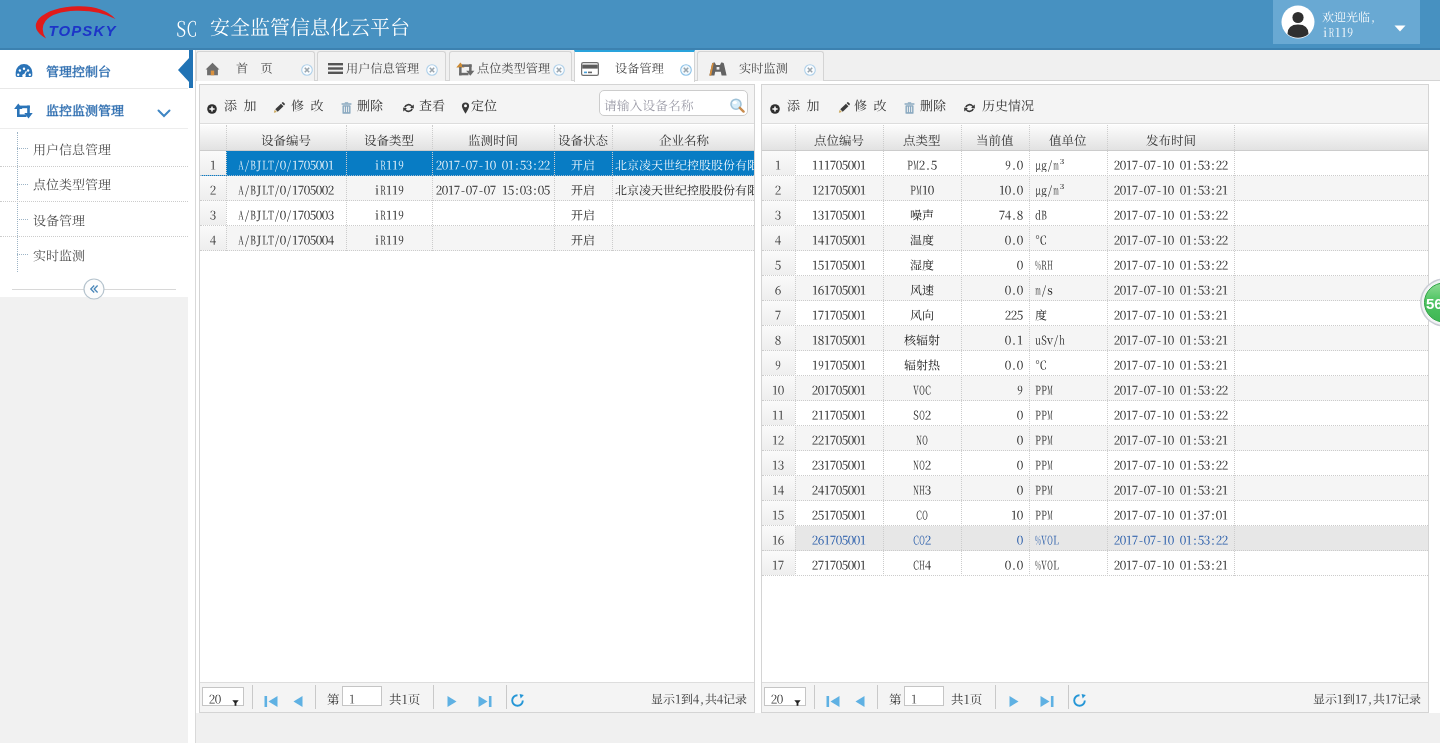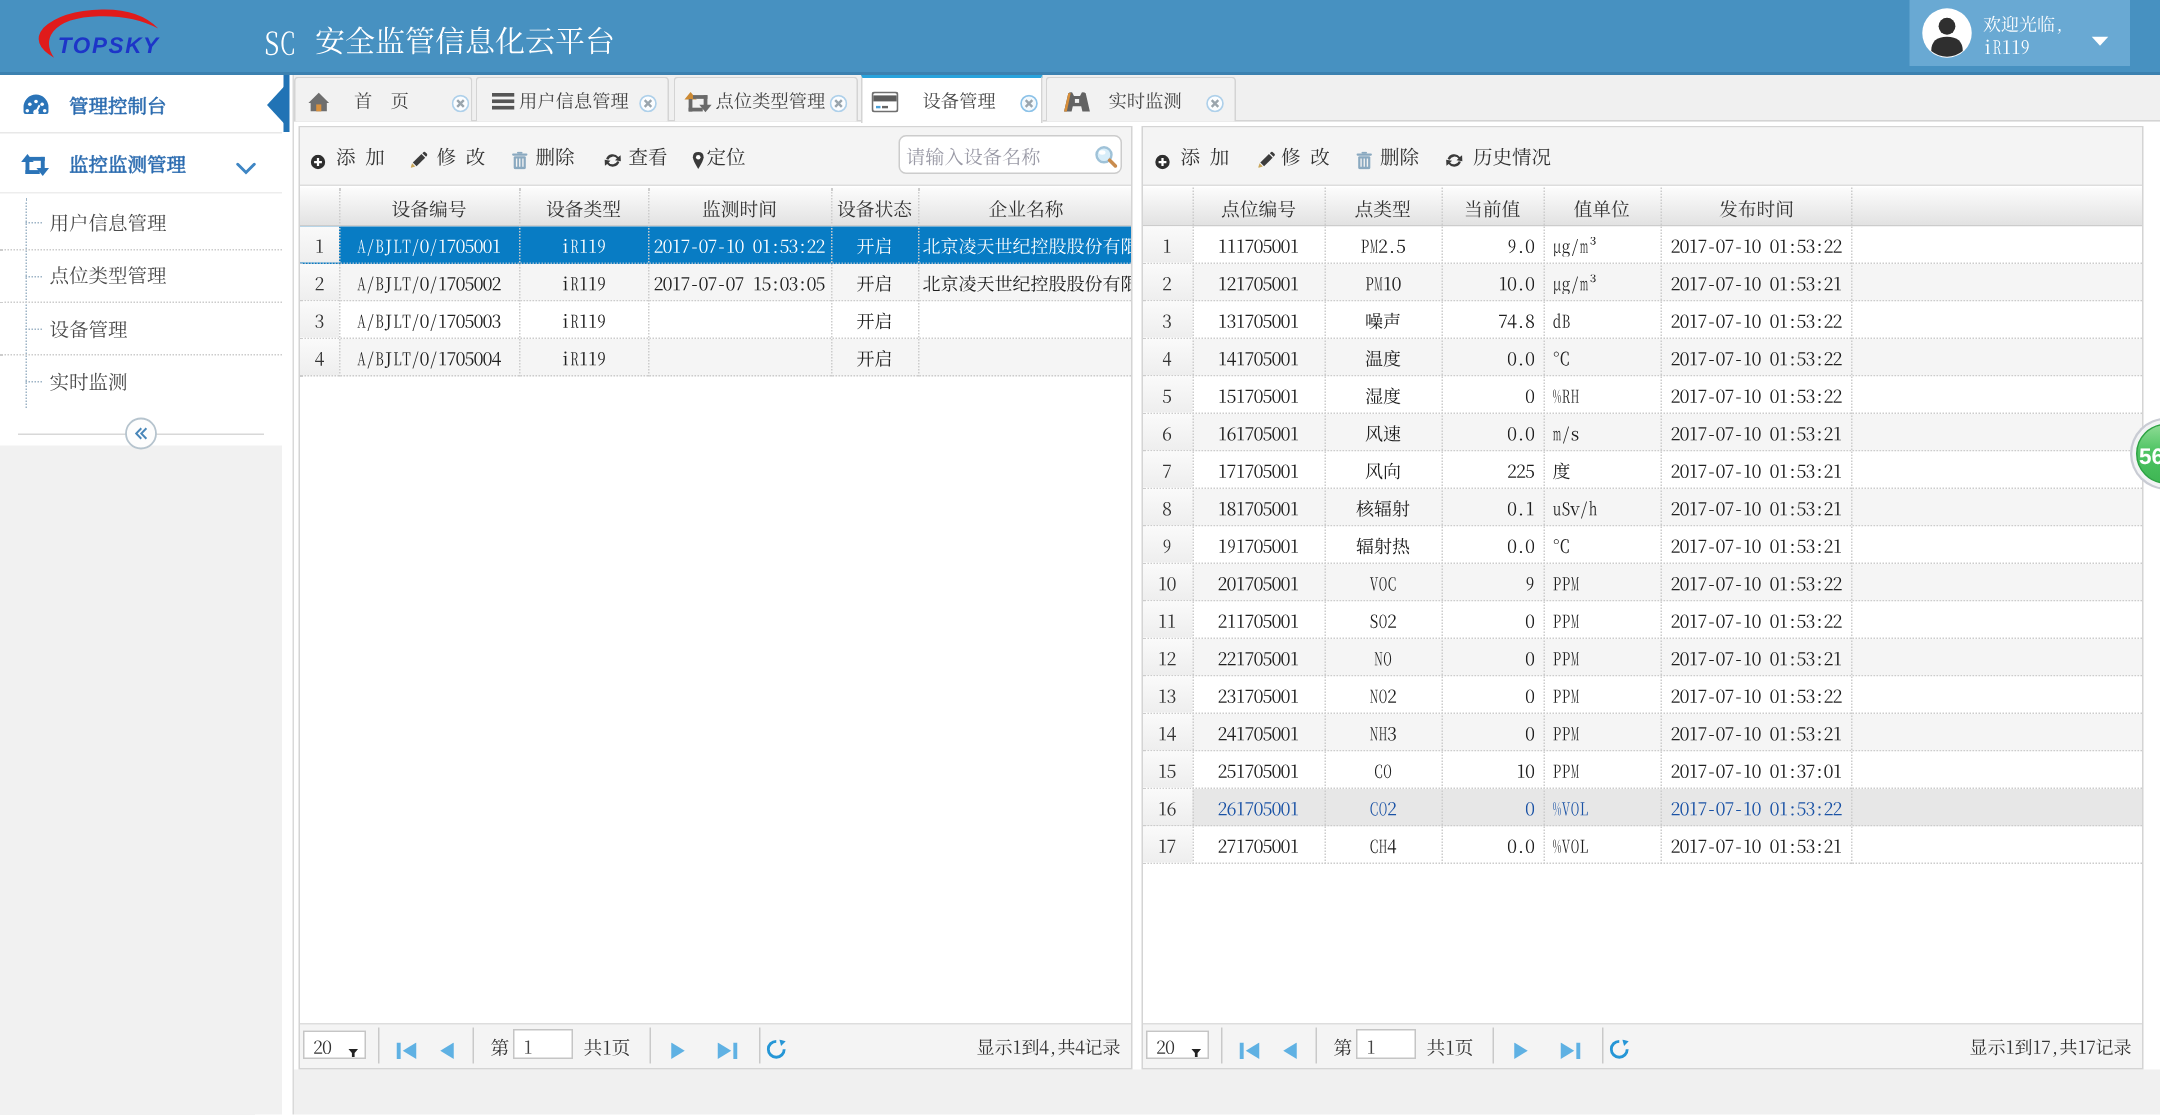--- a/index.html
+++ b/index.html
@@ -1,19 +1,19 @@
 <!DOCTYPE html>
 <html><head><meta charset="utf-8"><style>
 *{margin:0;padding:0;box-sizing:border-box}
 html,body{width:1440px;height:743px;overflow:hidden;background:#fff;font-family:"Liberation Sans",sans-serif}
 .abs{position:absolute}
 svg.t{display:inline-block}
 </style></head><body>
 <div class="abs" style="left:0;top:0;width:1440px;height:50px;background:#4791c1;border-bottom:2px solid #3c81b0"></div>
-<div class="abs" style="left:0px;top:0px"><svg width="115" height="42" viewBox="0 0 115 42" style="vertical-align:top">
+<div class="abs" style="left:10px;top:0px"><svg width="115" height="42" viewBox="0 0 115 42" style="vertical-align:top">
 <path d="M36 38.5 Q20 29 29 18.5 Q41 7 68 6.3 Q93 5.8 105.5 19 Q89 10.2 66 10.8 Q43 11.5 35.5 21 Q29.5 29 36 38.5 Z" fill="#e01b1b"></path>
 <text x="38.5" y="35.6" font-family="Liberation Sans, sans-serif" font-weight="bold" font-style="italic" font-size="15" letter-spacing="1.1" fill="#1d35c8">TOPSKY</text>
 </svg></div>
 <div class="abs" style="left:176px;top:17.5px"><svg class="t " style="vertical-align:middle;" width="21" height="23">
       <g fill="#fff" transform="translate(0,18.48) scale(0.021000)">
         <use href="#ga" transform="translate(15 0) scale(0.829 1)"></use>
         <use href="#gb" transform="translate(515 0) scale(0.680 1)"></use>
       </g>
     </svg></div>
 <div class="abs" style="left:209.5px;top:16.5px"><svg class="t " style="vertical-align:middle;" width="200" height="22">

